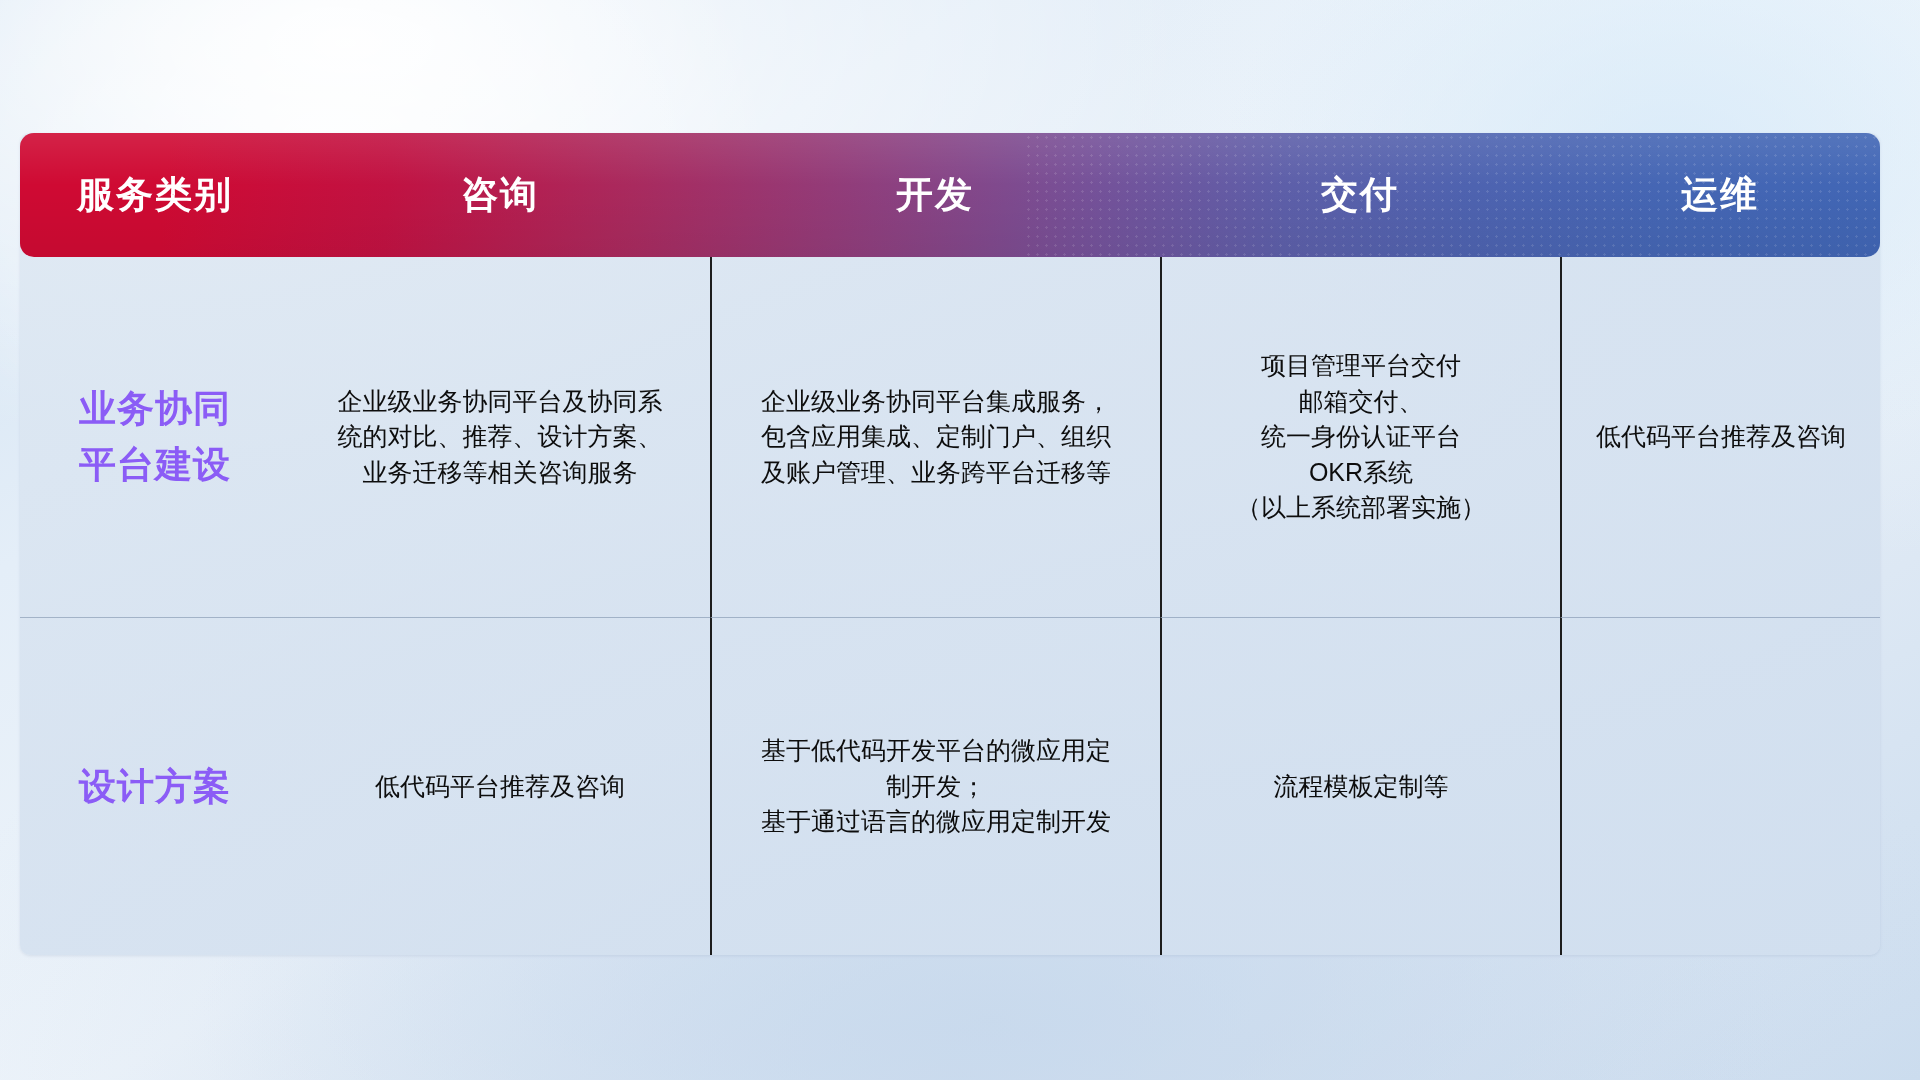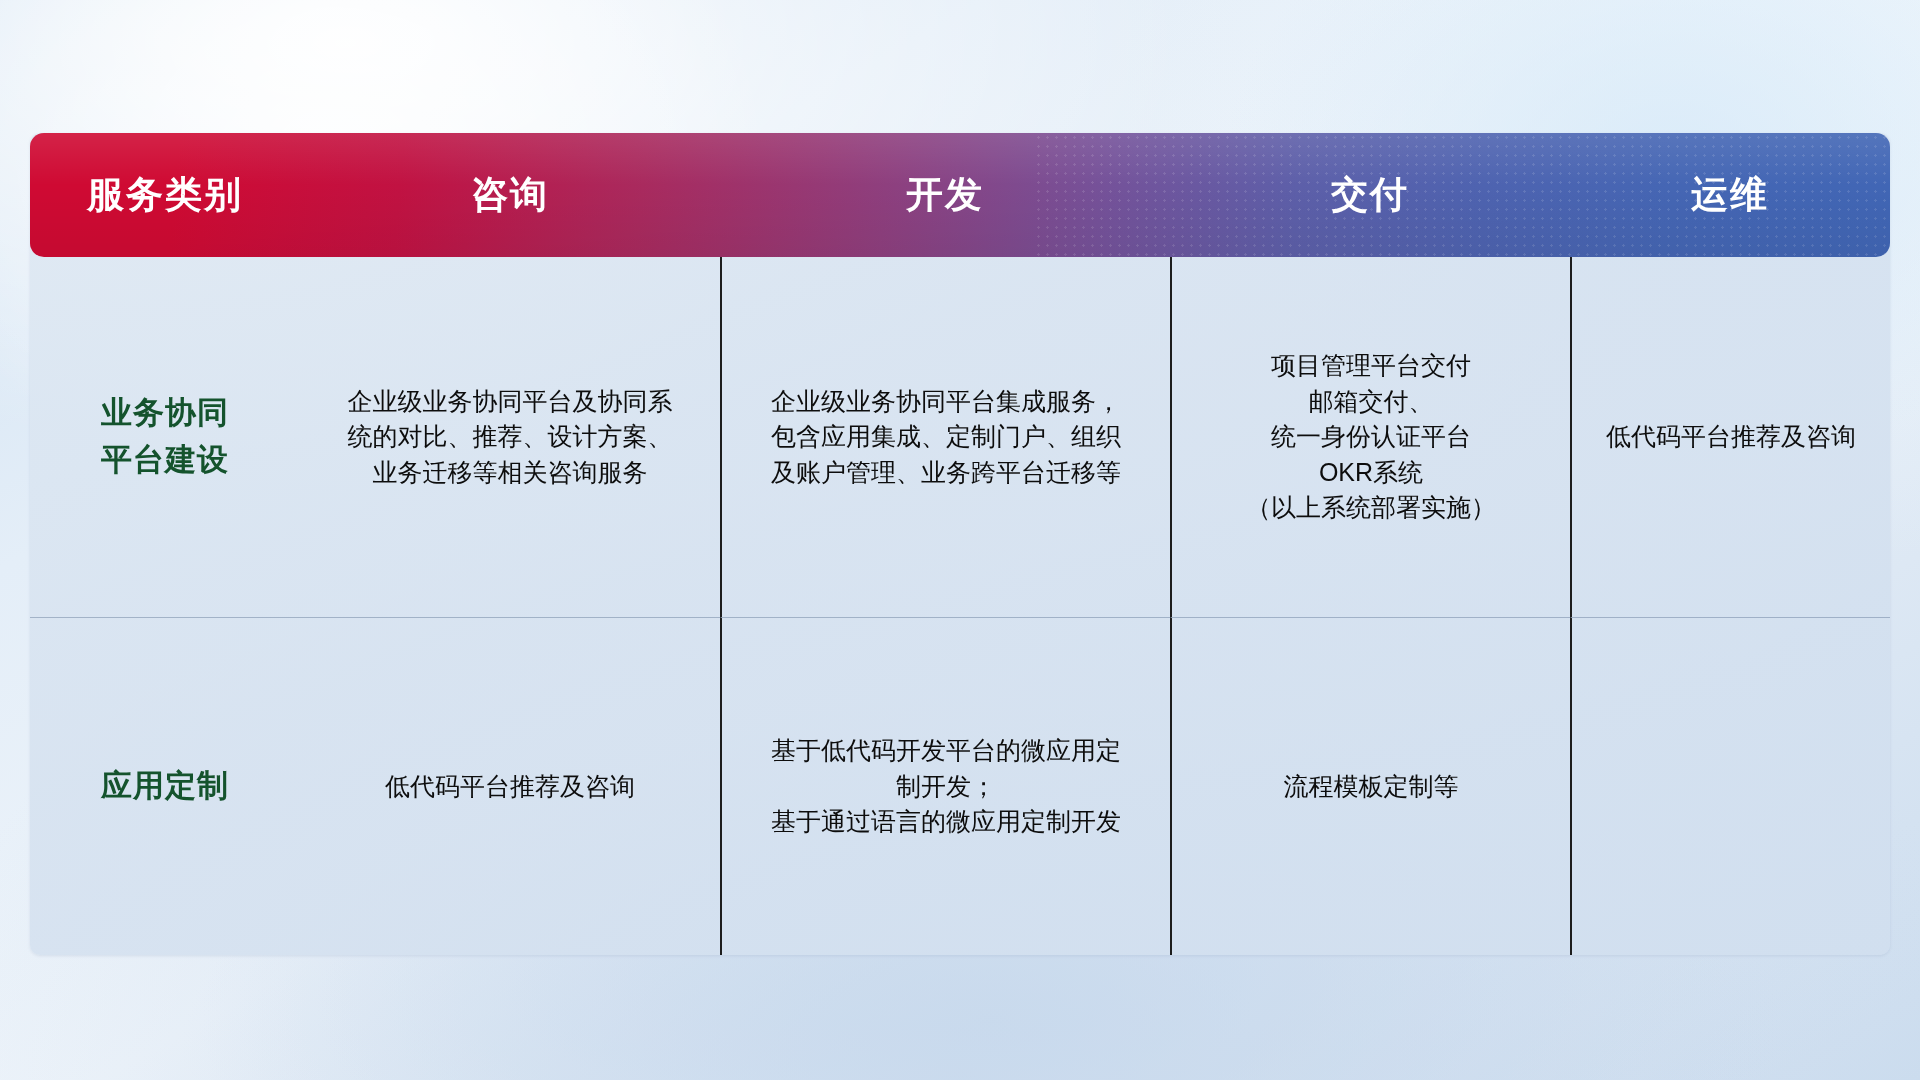--- a/index.html
+++ b/index.html
@@ -29,21 +29,21 @@
   }
   .bg-sweep-bottom {
     position:absolute; left:10%; bottom:-260px; width:1600px; height:640px;
     background:radial-gradient(ellipse at 50% 50%, rgba(198,216,236,0.75) 0%, rgba(198,216,236,0) 70%);
     pointer-events:none;
   }
 
   
   .table-wrap {
     position:absolute;
-    left:30px; top:133px;
+    left:20px; top:133px;
     width:1860px; height:822px;
   }
 
   .tbl {
     width:100%; height:100%;
     border-collapse:separate;
     border-spacing:0;
     table-layout:fixed;
   }
 
@@ -109,23 +109,23 @@
     white-space:pre-line;
   }
 
   tbody tr { }
 
   
   tbody tr + tr td { border-top:1px solid rgba(96,118,148,0.45); }
   tbody td.sep { border-left:2px solid #1d1d1d; }
 
   .row-label {
-    color:#14532d;
+    color:#8b5cf6;
     font-weight:bold;
-    font-size:31px;
+    font-size:37px;
     line-height:1.5;
     letter-spacing:1px;
   }
 
   
   col.c1 { width:270px; }
   col.c2 { width:420px; }
   col.c3 { width:450px; }
   col.c4 { width:400px; }
   col.c5 { width:320px; }
@@ -186,21 +186,21 @@
           <td class="sep">项目管理平台交付
 邮箱交付、
 统一身份认证平台
 OKR系统
 （以上系统部署实施）</td>
           <td class="sep">低代码平台推荐及咨询</td>
         </tr>
 
 
         <tr class="r3">
-          <td class="row-label">应用定制</td>
+          <td class="row-label">设计方案</td>
           <td>低代码平台推荐及咨询</td>
           <td class="sep">基于低代码开发平台的微应用定
 制开发；
 基于通过语言的微应用定制开发</td>
           <td class="sep">流程模板定制等</td>
           <td class="sep"></td>
         </tr>
 
       </tbody>
     </table>

